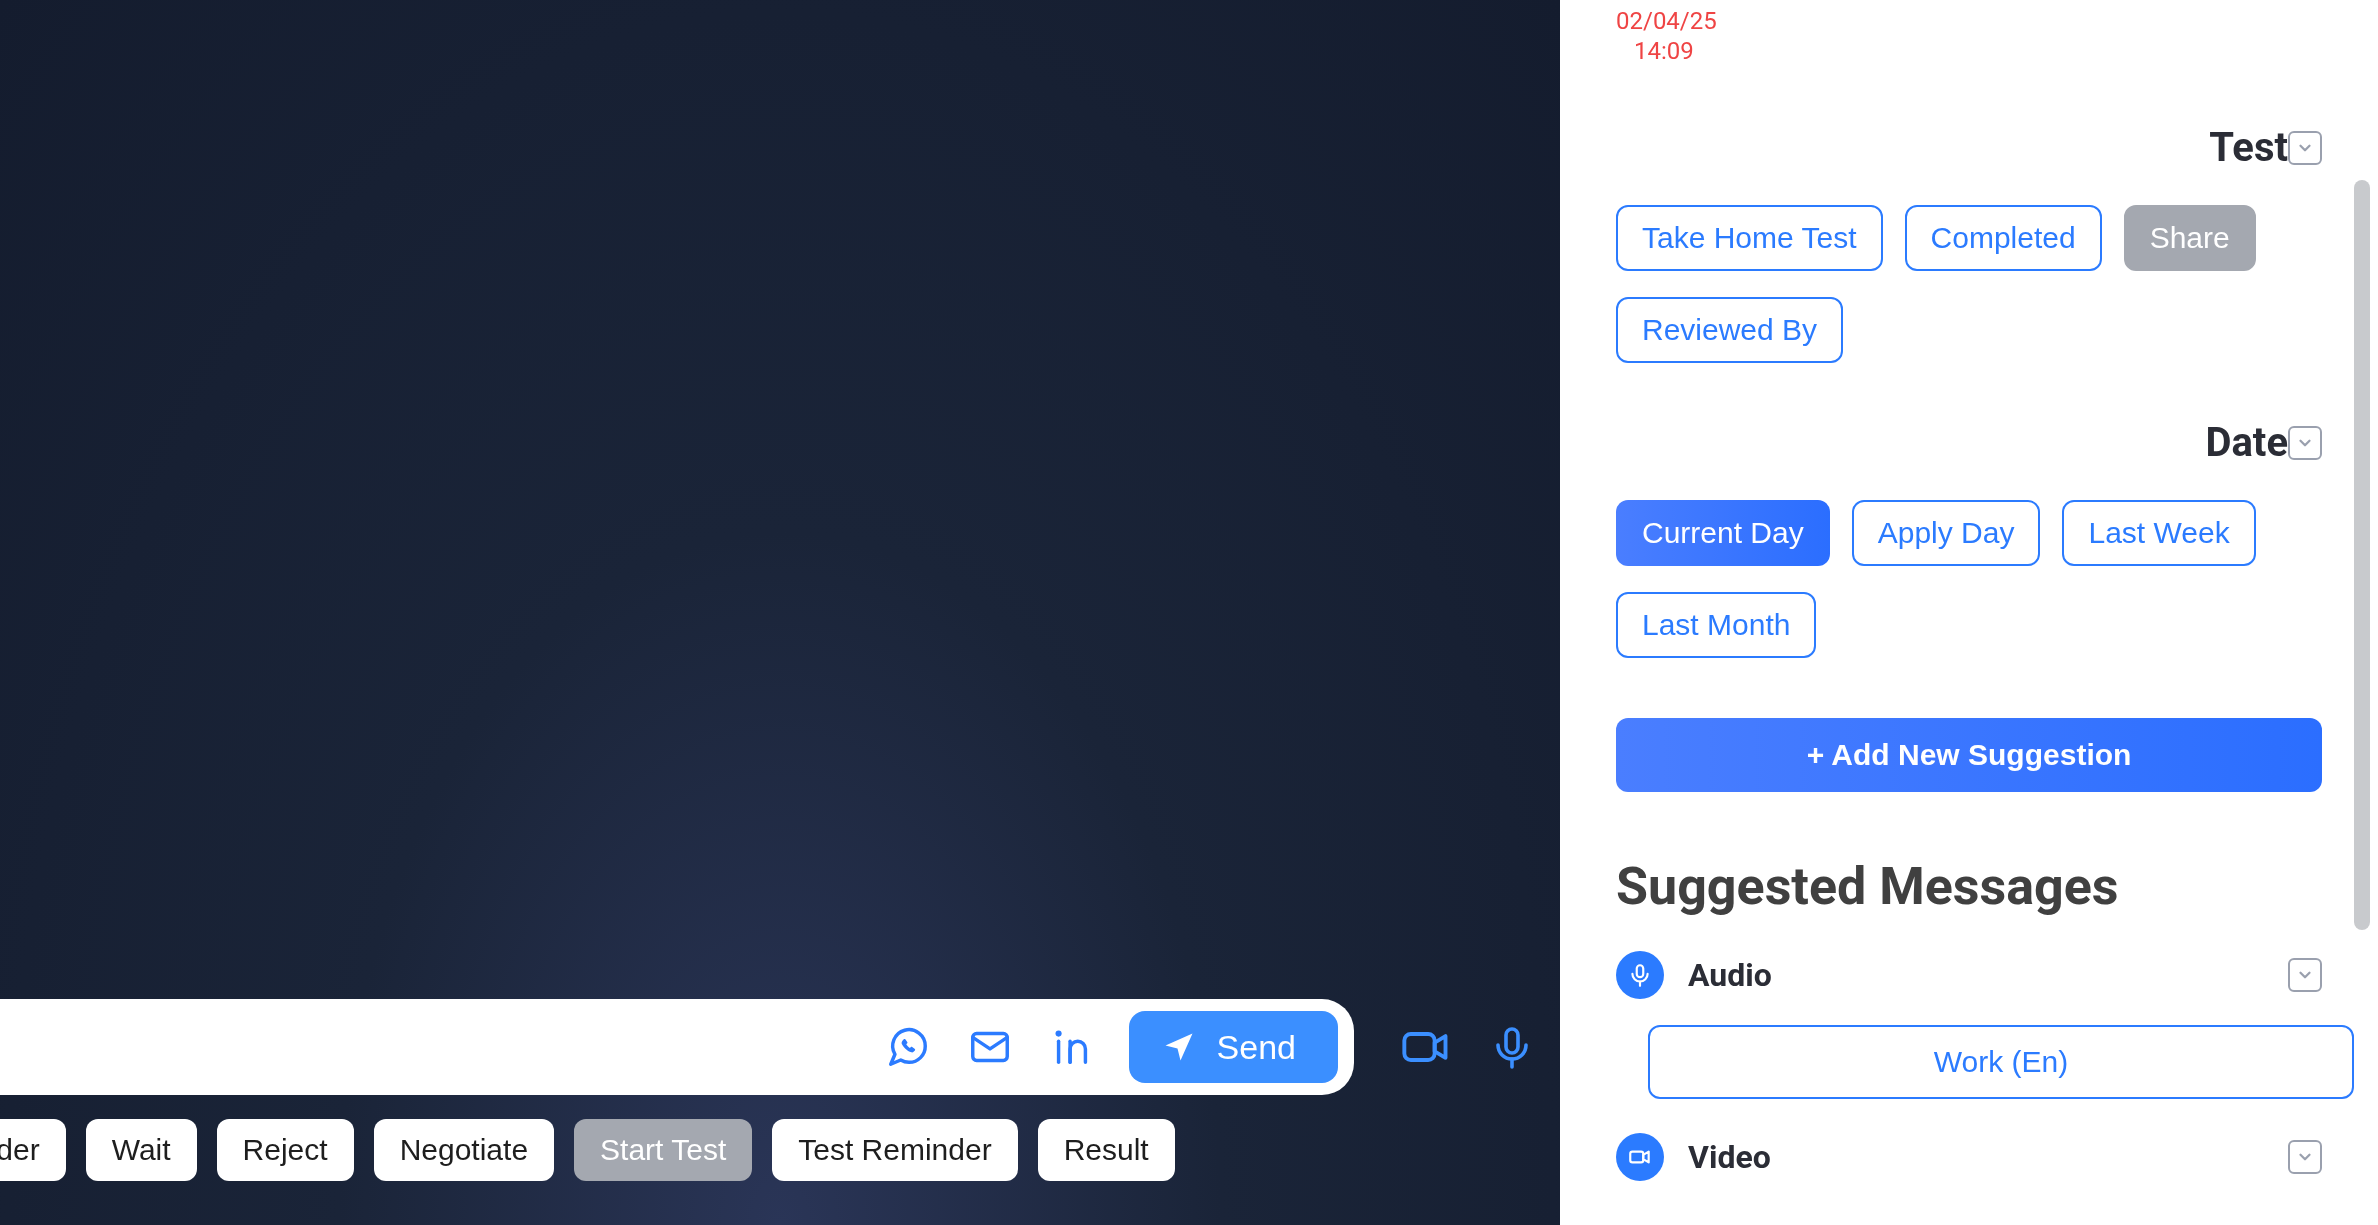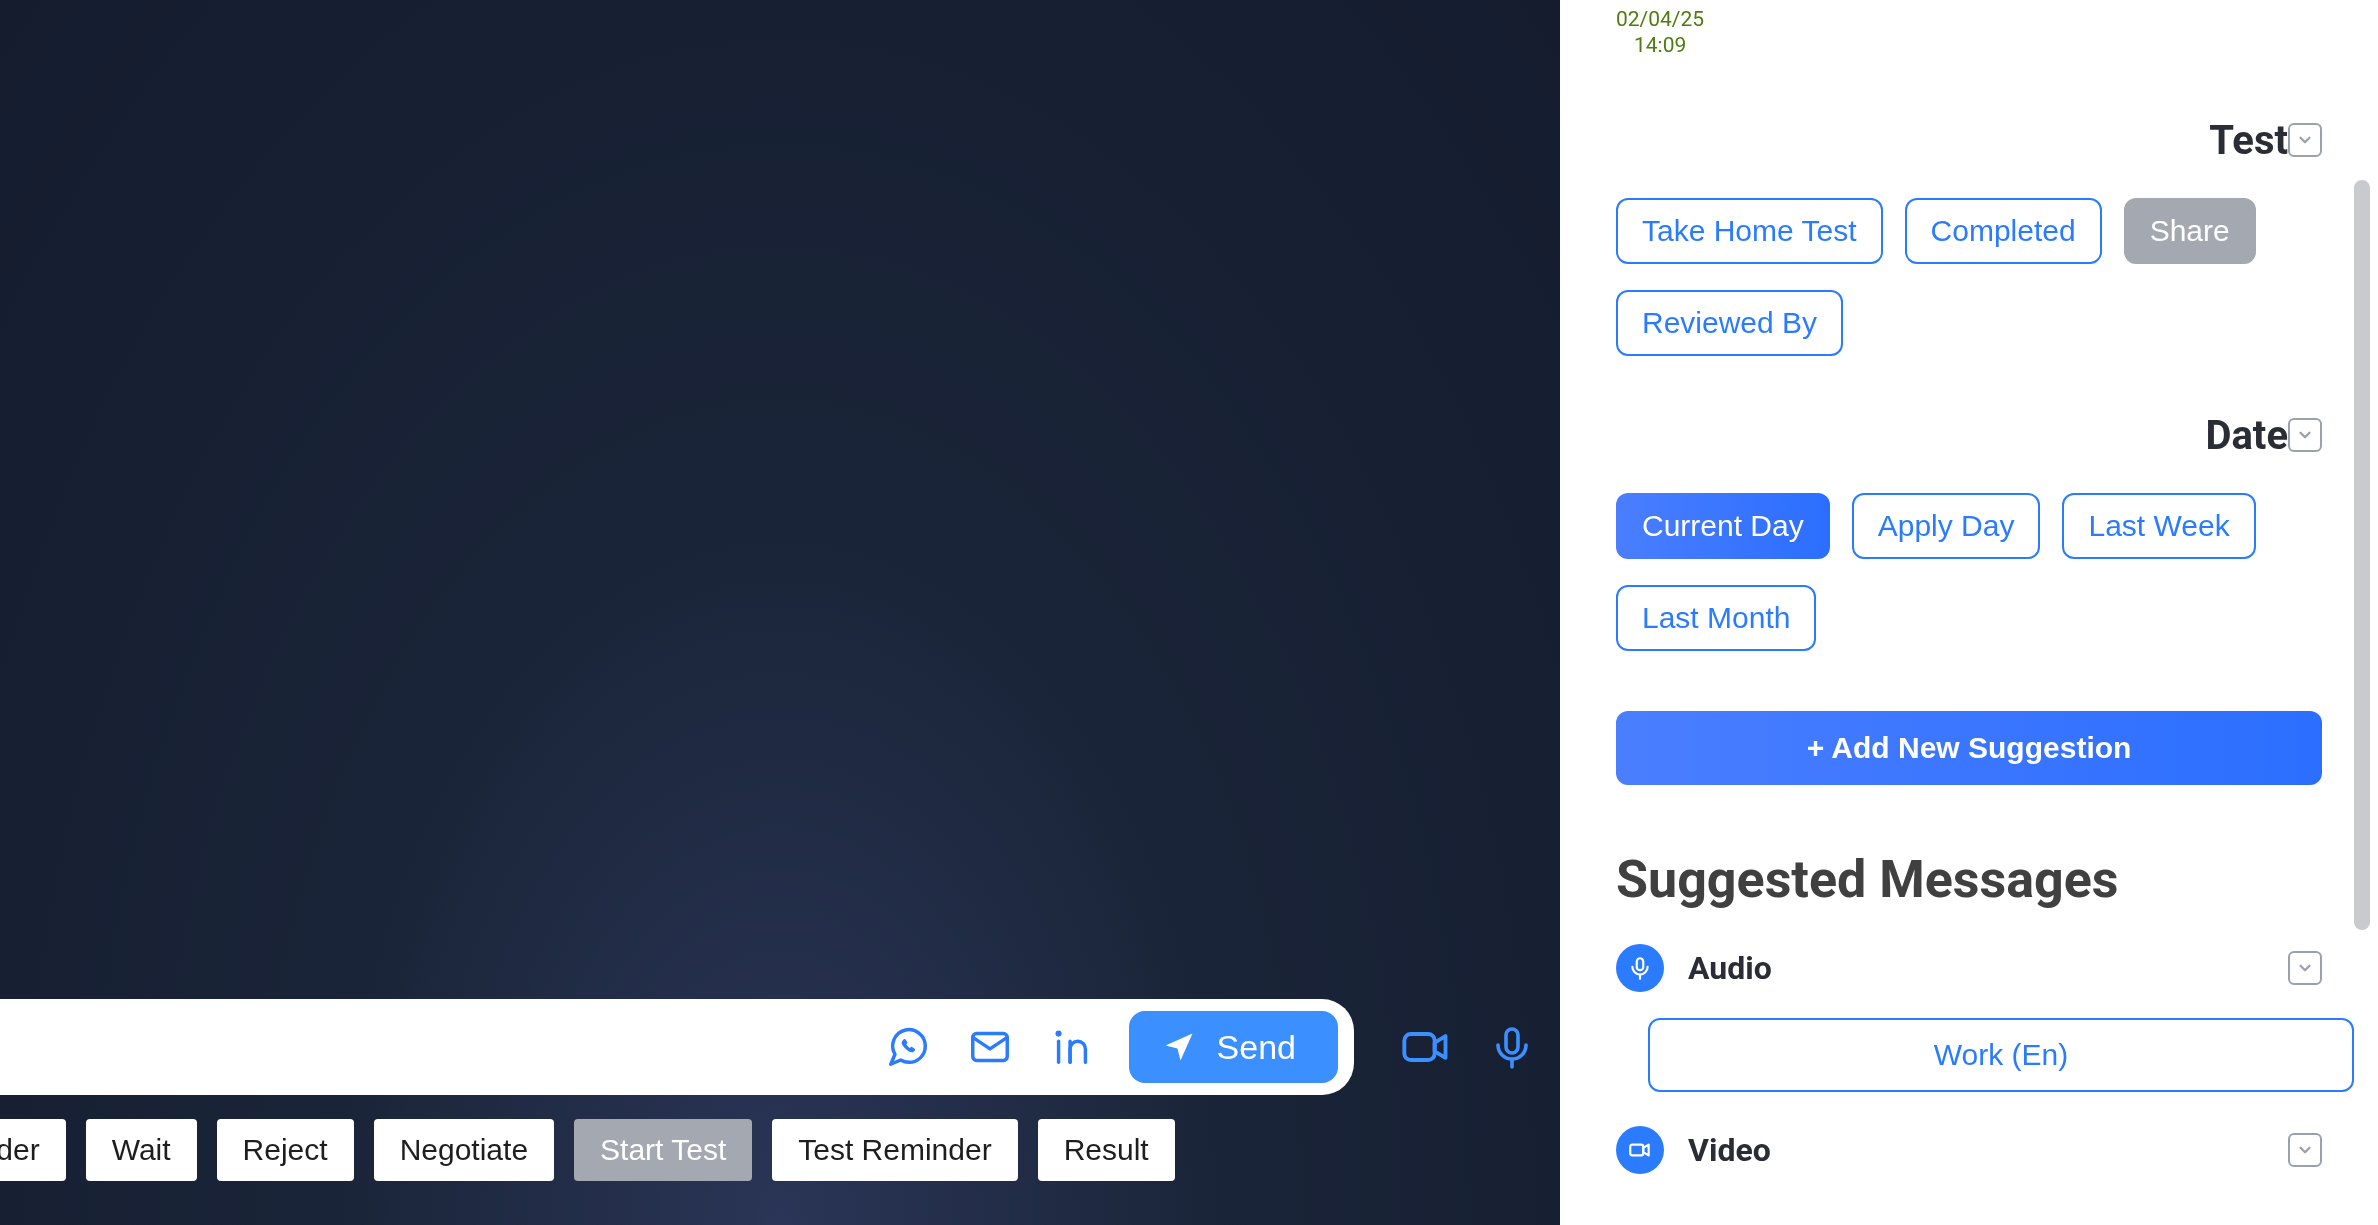--- a/index.html
+++ b/index.html
@@ -75,21 +75,21 @@
   }
   .chips-row {
     display: flex;
     gap: 20px;
     padding: 0 0 44px 0;
     margin-left: -60px;
   }
   .chip {
     background: #fff;
     border: none;
-    border-radius: 4px;
+    border-radius: 12px;
     padding: 14px 26px;
     font-size: 30px;
     font-weight: 500;
     color: #1e1e1e;
     cursor: pointer;
     white-space: nowrap;
   }
   .chip.disabled {
     background: #a4a8b0;
     color: #fff;
@@ -101,22 +101,22 @@
   }
 
   .right-panel {
     flex: 1;
     background: #fff;
     position: relative;
     padding: 6px 56px 0 56px;
     overflow: hidden;
   }
   .timestamp {
-    color: #4d7c0f;
-    font-size: 21px;
+    color: #ef4444;
+    font-size: 24px;
     line-height: 1.25;
   }
   .timestamp .time { padding-left: 18px; }
   .section-header {
     display: flex;
     align-items: center;
     justify-content: flex-end;
     margin-top: 56px;
   }
   .section-header.first { margin-top: 58px; }

